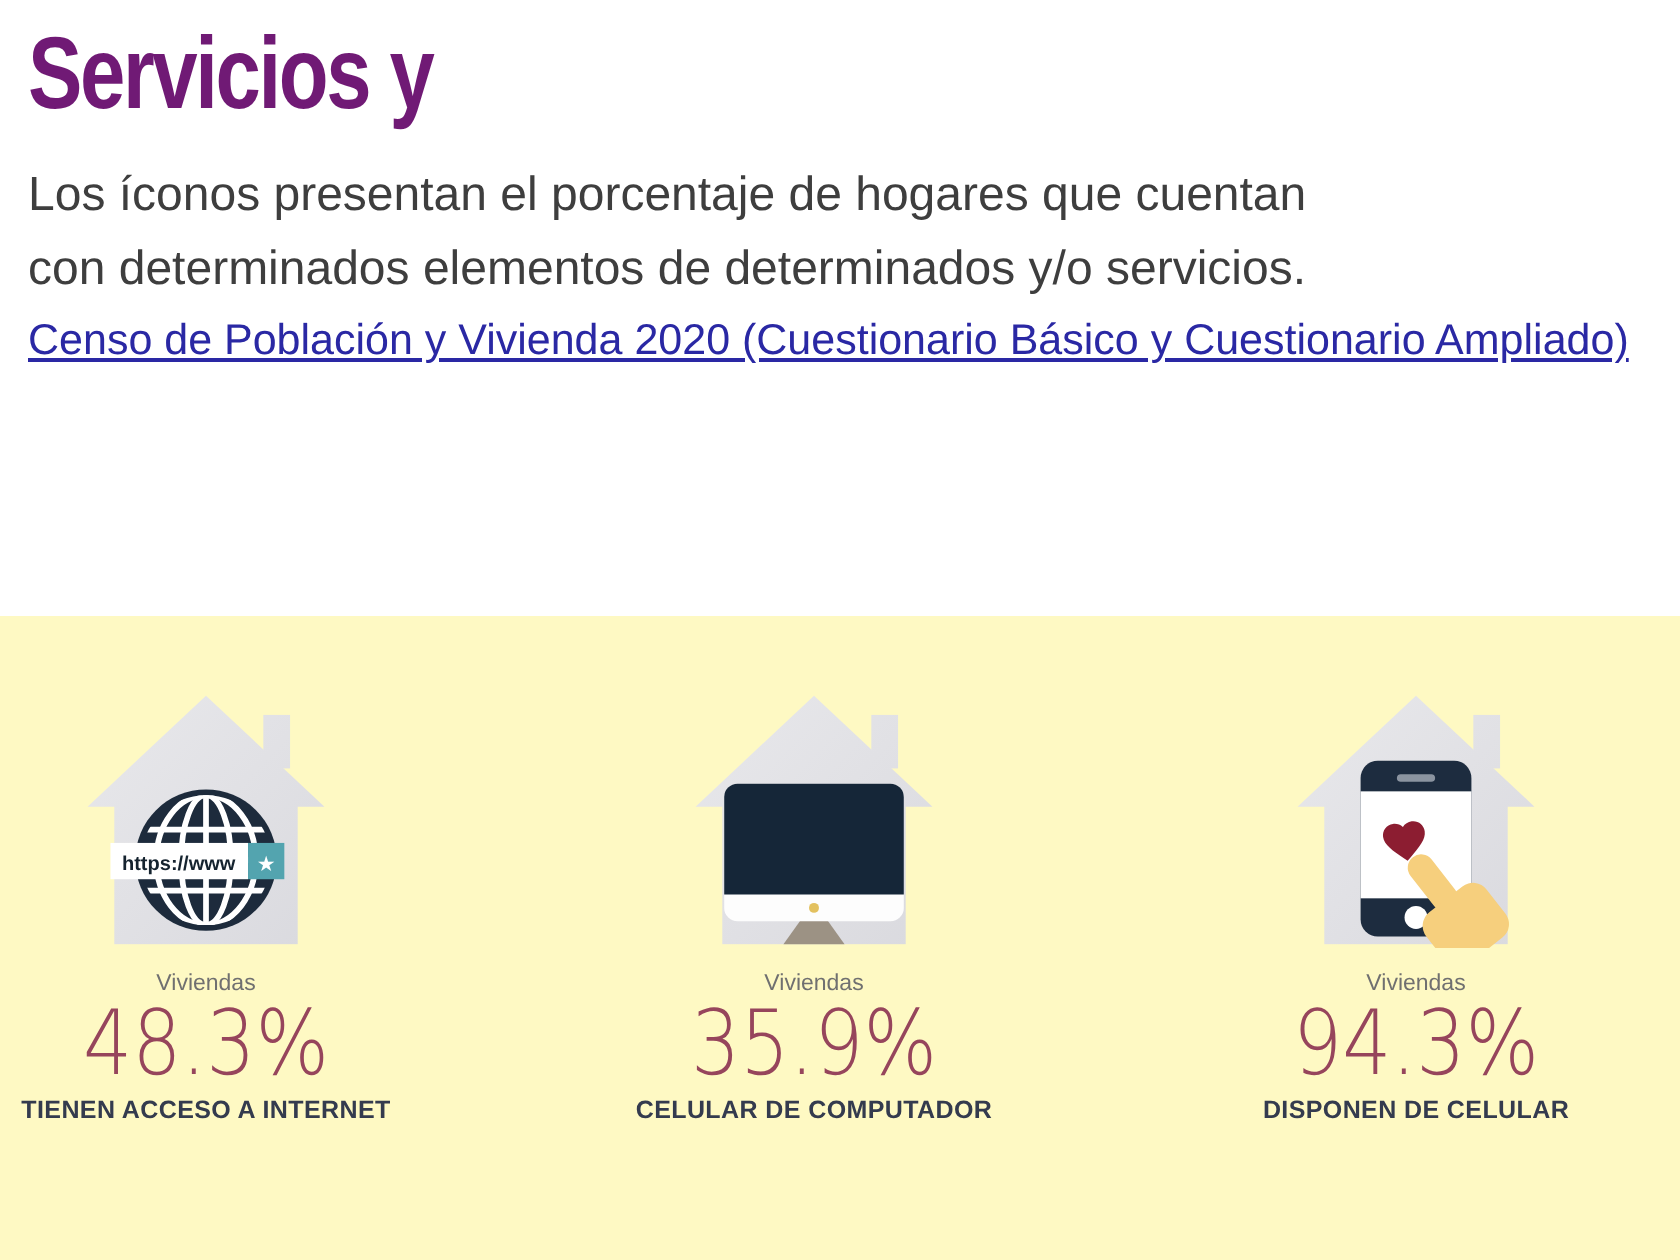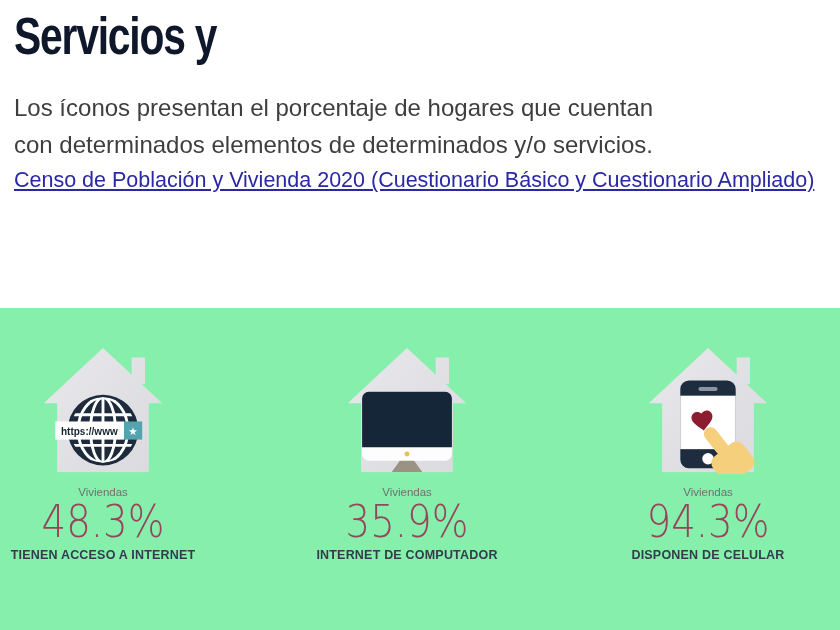--- a/index.html
+++ b/index.html
@@ -1,28 +1,28 @@
 <!DOCTYPE html>
 <html><head>
 <meta charset="utf-8">
 <style>
   html,body{margin:0;padding:0;background:#ffffff;}
   .canvas{position:relative;width:840px;height:630px;overflow:hidden;background:#ffffff;
           font-family:"Liberation Sans", sans-serif;}
   
   .hero{position:absolute;left:14px;top:8px;width:812px;}
-  .title-line{display:block;font-size:51px;font-weight:800;color:#0f172a;
+  .title-line{display:block;font-size:51px;font-weight:800;color:#701a75;
               letter-spacing:-1.5px;line-height:57px;white-space:nowrap;}
   .title-line span{display:inline-block;transform:scaleX(0.80);transform-origin:0 50%;}
-  .descr{margin-top:24px;font-size:24px;color:#3e3e3e;line-height:37px;}
+  .descr{margin-top:14px;font-size:24px;color:#3e3e3e;line-height:37px;}
   .descr div{white-space:nowrap;}
   .source-link{display:inline-block;margin-top:5px;font-size:21.5px;color:#2a28a4;
                text-decoration:underline;white-space:nowrap;cursor:pointer;}
   
-  .panel{position:absolute;left:0;top:308px;width:840px;height:322px;background:#86efac;}
+  .panel{position:absolute;left:0;top:308px;width:840px;height:322px;background:#fef9c3;}
   .col{position:absolute;top:38px;width:300px;text-align:center;}
   .col-1{left:-47px;} .col-2{left:257px;} .col-3{left:558px;}
   .house-svg{display:block;margin:0 auto;}
   .cat{margin-top:12px;font-size:11.5px;color:#707070;}
   .value{margin-top:1px;font-size:45px;font-weight:300;color:#96455c;line-height:46px;
          transform:scaleX(0.86);transform-origin:50% 50%;letter-spacing:0px;
          font-family:"DejaVu Sans", sans-serif;}
   .caption{margin-top:3px;font-size:12.5px;font-weight:bold;color:#343b4e;letter-spacing:0.2px;}
   svg text{font-family:"Liberation Sans", sans-serif;}
 </style>
@@ -95,21 +95,21 @@
         </g>
         <g>
           <polygon points="64,118 76,118 86,132 54,132" fill="#9c9284"></polygon>
           <rect x="23" y="48" width="94" height="72" rx="7" fill="#fdfdfd"></rect>
           <path d="M23,55 a7,7 0 0 1 7,-7 h80 a7,7 0 0 1 7,7 v51 h-94 z" fill="#152638"></path>
           <circle cx="70" cy="113" r="2.6" fill="#e3c15f"></circle>
         </g>
       </svg>
       <div class="cat">Viviendas</div>
       <div class="value">35.9%</div>
-      <div class="caption">INTERNET DE COMPUTADOR</div>
+      <div class="caption">CELULAR DE COMPUTADOR</div>
     </div>
 
     <div class="col col-3">
       <svg class="house-svg" width="134" height="128" viewBox="0 0 140 134">
         <g>
           <rect x="100" y="12" width="14" height="28" fill="url(#houseGrad)"></rect>
           <polygon points="70,2 8,60 132,60" fill="url(#houseGrad)"></polygon>
           <rect x="22" y="52" width="96" height="80" fill="url(#houseGrad)"></rect>
         </g>
         <g>

